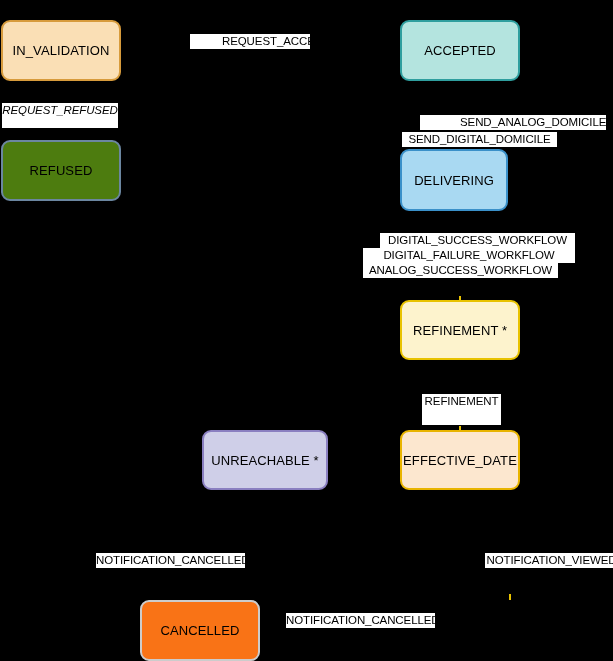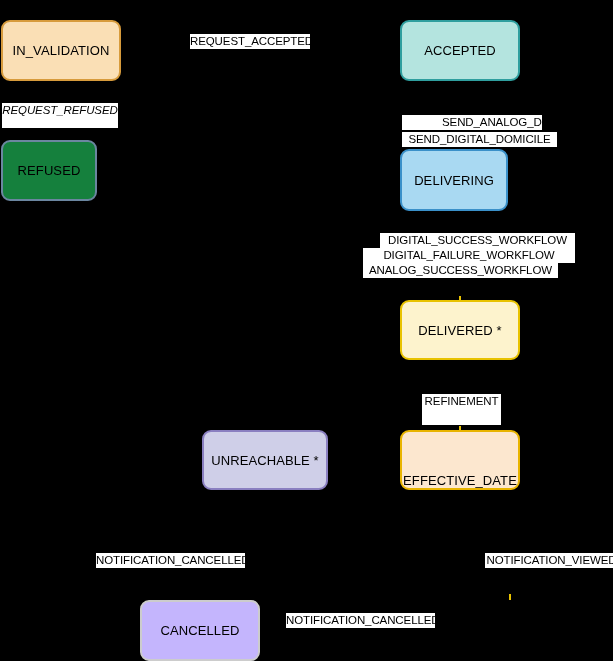--- a/index.html
+++ b/index.html
@@ -58,42 +58,42 @@
 <div id="canvas" style="background: rgb(0, 0, 0);">
     <div class="edge-line yellow" style="left: 459px; top: 296px; width: 2px; height: 6px;"></div>
     <div class="edge-line yellow" style="left: 459px; top: 426px; width: 2px; height: 6px;"></div>
     <div class="edge-line yellow" style="left: 509px; top: 594px; width: 2px; height: 6px;"></div>
     <div class="node" style="left: 1px; top: 20px; width: 120px; height: 61px; background: rgb(250, 223, 181); border-color: rgb(215, 155, 60);">
       <span>IN_VALIDATION</span>
     </div>
     <div class="node" style="left: 400px; top: 20px; width: 120px; height: 61px; background: rgb(180, 228, 223); border-color: rgb(47, 158, 158);">
       <span>ACCEPTED</span>
     </div>
-    <div class="node" style="left: 1px; top: 140px; width: 96px; height: 61px; background: #15803d; border-color: rgb(107, 134, 160);">
+    <div class="node" style="left: 1px; top: 140px; width: 120px; height: 61px; background: #4d7c0f; border-color: rgb(107, 134, 160);">
       <span>REFUSED</span>
     </div>
     <div class="node" style="left: 400px; top: 149px; width: 108px; height: 62px; background: rgb(169, 217, 242); border-color: rgb(58, 144, 201);">
       <span>DELIVERING</span>
     </div>
     <div class="node" style="left: 400px; top: 300px; width: 120px; height: 60px; background: rgb(253, 243, 205); border-color: rgb(232, 194, 0);">
-      <span>DELIVERED *</span>
+      <span>REFINEMENT *</span>
     </div>
     <div class="node" style="left: 202px; top: 430px; width: 126px; height: 60px; background: rgb(207, 207, 232); border-color: rgb(138, 127, 192);">
       <span>UNREACHABLE *</span>
     </div>
-    <div class="node" style="left: 400px; top: 430px; width: 120px; height: 60px; background: rgb(252, 231, 207); border-color: rgb(232, 180, 0); align-items: flex-end;">
+    <div class="node" style="left: 400px; top: 430px; width: 120px; height: 60px; background: rgb(252, 231, 207); border-color: rgb(232, 180, 0);">
       <span>EFFECTIVE_DATE</span>
     </div>
-    <div class="node" style="left: 140px; top: 600px; width: 120px; height: 61px; background: #c4b5fd; border-color: rgb(204, 204, 204);">
+    <div class="node" style="left: 140px; top: 600px; width: 120px; height: 61px; background: #f97316; border-color: rgb(204, 204, 204);">
       <span>CANCELLED</span>
     </div>
-    <div class="edge-label" style="left: 190px; top: 34px; width: 120px; height: 15px;">REQUEST_ACCEPTED</div>
+    <div class="edge-label" style="left: 190px; top: 34px; width: 120px; height: 15px; padding-left: 32px;">REQUEST_ACCEPTED</div>
     <div class="edge-label" style="left: 2px; top: 103px; width: 116px; height: 25px; font-style: italic;">REQUEST_REFUSED</div>
     <div class="edge-label" style="left: 402px; top: 100px; width: 155px; height: 15px; margin-top: 32px;">SEND_DIGITAL_DOMICILE</div>
-    <div class="edge-label" style="left: 402px; top: 115px; width: 140px; height: 15px; padding-left: 40px;">SEND_ANALOG_DOMICILE</div>
+    <div class="edge-label" style="left: 420px; top: 115px; width: 186px; height: 15px; padding-left: 40px;">SEND_ANALOG_DOMICILE</div>
     <div class="edge-label" style="left: 380px; top: 233px; width: 195px; height: 15px;">DIGITAL_SUCCESS_WORKFLOW</div>
     <div class="edge-label" style="left: 363px; top: 248px; width: 212px; height: 15px;">DIGITAL_FAILURE_WORKFLOW</div>
     <div class="edge-label" style="left: 363px; top: 263px; width: 195px; height: 15px;">ANALOG_SUCCESS_WORKFLOW</div>
     <div class="edge-label" style="left: 422px; top: 394px; width: 79px; height: 31px;">REFINEMENT</div>
     <div class="edge-label" style="left: 96px; top: 553px; width: 149px; height: 15px;">NOTIFICATION_CANCELLED</div>
     <div class="edge-label" style="left: 485px; top: 553px; width: 133px; height: 15px;">NOTIFICATION_VIEWED</div>
     <div class="edge-label" style="left: 286px; top: 613px; width: 149px; height: 15px;">NOTIFICATION_CANCELLED</div>
   </div>
 
 </body></html>

